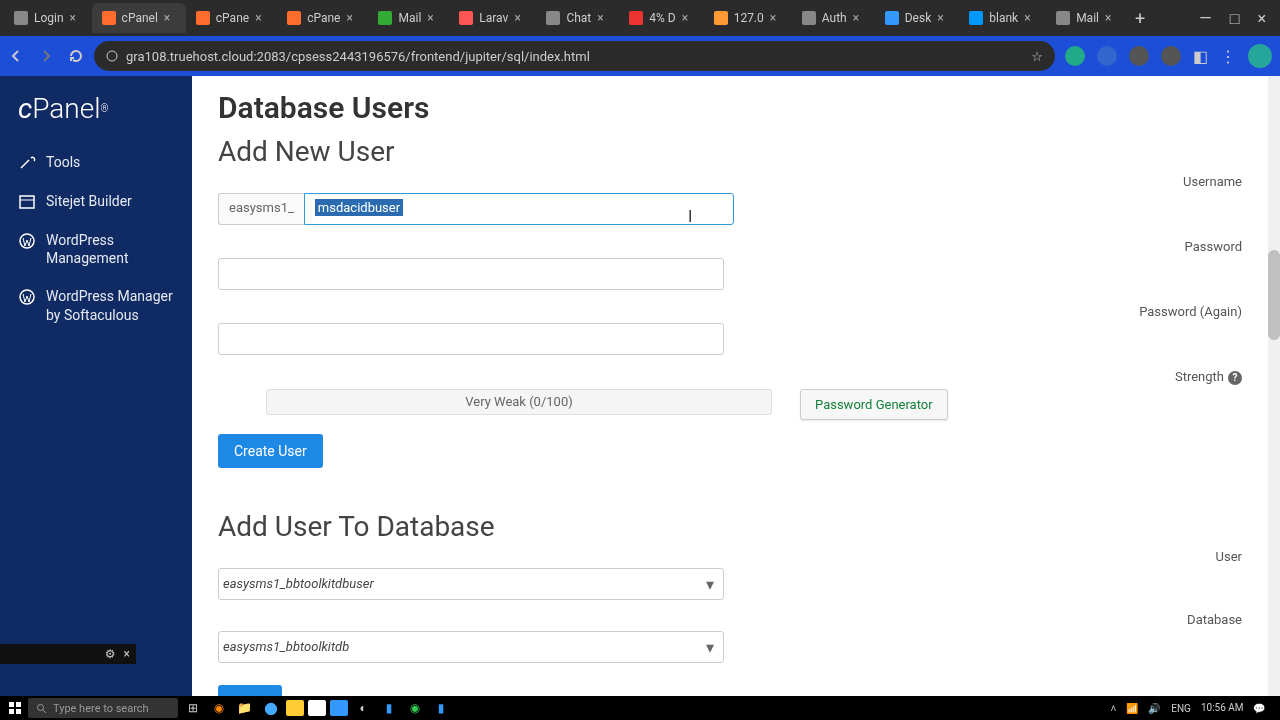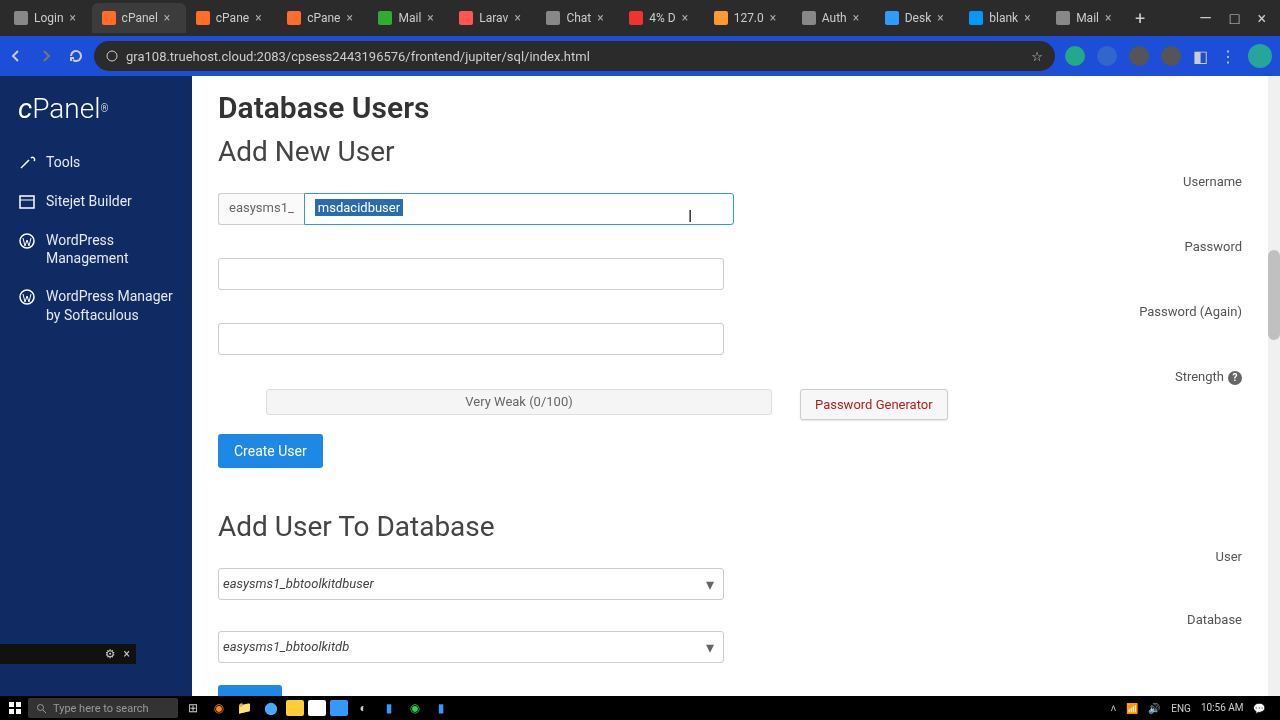--- a/index.html
+++ b/index.html
@@ -49,21 +49,21 @@
 h2.section-title { font-size:28px; font-weight:400; color:#444; margin:10px 0 6px; }
 .label { font-size:13px; color:#555; margin-bottom:4px; display:block;text-align:right; }
 .field-row { display:flex; gap:0; margin-bottom:14px; }
 .prefix { border:1px solid #ccc; border-right:none; border-radius:3px 0 0 3px; padding:6px 10px; background:#fafafa; color:#666; font-size:13px; min-width:75px; }
 .input { border:1px solid #ccc; border-radius:3px; padding:6px 10px; font-size:13px; height:32px; width:506px; color:#333; }
 .input.joined { border-radius:0 3px 3px 0; border:1px solid #3399dd; outline:none; flex:1; max-width:430px; }
 .input-sel { background:#2b6cb0; color:#fff; padding:1px 3px; }
 .cursor-mark { position:absolute; color:#333; font-size:16px; }
 .strength-row { display:flex; gap:28px;padding-left:48px; }
 .strength-bar { width:506px; height:26px; border:1px solid #ddd; border-radius:3px; display:flex; align-items:center; justify-content:center; font-size:13px; color:#666; background:#f5f5f5; }
-.pw-gen { border:1px solid #ccc; background:#f7f7f7; padding:7px 14px; font-size:13px; color:#b91c1c; border-radius:3px; box-shadow:0 1px 2px rgba(0,0,0,0.1); }
+.pw-gen { border:1px solid #ccc; background:#f7f7f7; padding:7px 14px; font-size:13px; color:#15803d; border-radius:3px; box-shadow:0 1px 2px rgba(0,0,0,0.1); }
 .btn-primary { background:#1e88e5; color:#fff; border:none; padding:9px 16px; font-size:14px; border-radius:3px; margin-top:14px; cursor:pointer; }
 .btn-add { background:#1e88e5; color:#fff; border:none; padding:8px 16px; font-size:18px; border-radius:3px; margin-top:10px; }
 .select { width:506px; height:32px; border:1px solid #ccc; border-radius:3px; padding:0 4px; font-size:13px; color:#444; background:#fff; appearance:none; position:relative;font-style:italic; }
 .select-wrap { position:relative; width:506px; margin-bottom:12px; }
 .select-wrap::after { content:"▾"; position:absolute; right:10px; top:7px; color:#666; pointer-events:none; }
 .info-ico { display:inline-flex; width:14px; height:14px; border-radius:50%; background:#666; color:#fff; font-size:10px; align-items:center; justify-content:center; margin-left:4px; font-weight:bold; }
 
 
 .mini-bar { position:absolute; left:0; top:568px; width:136px; height:20px; background:#111; display:flex; align-items:center; justify-content:flex-end; gap:8px; padding:0 6px; color:#ccc; font-size:12px; z-index:5; }
 

